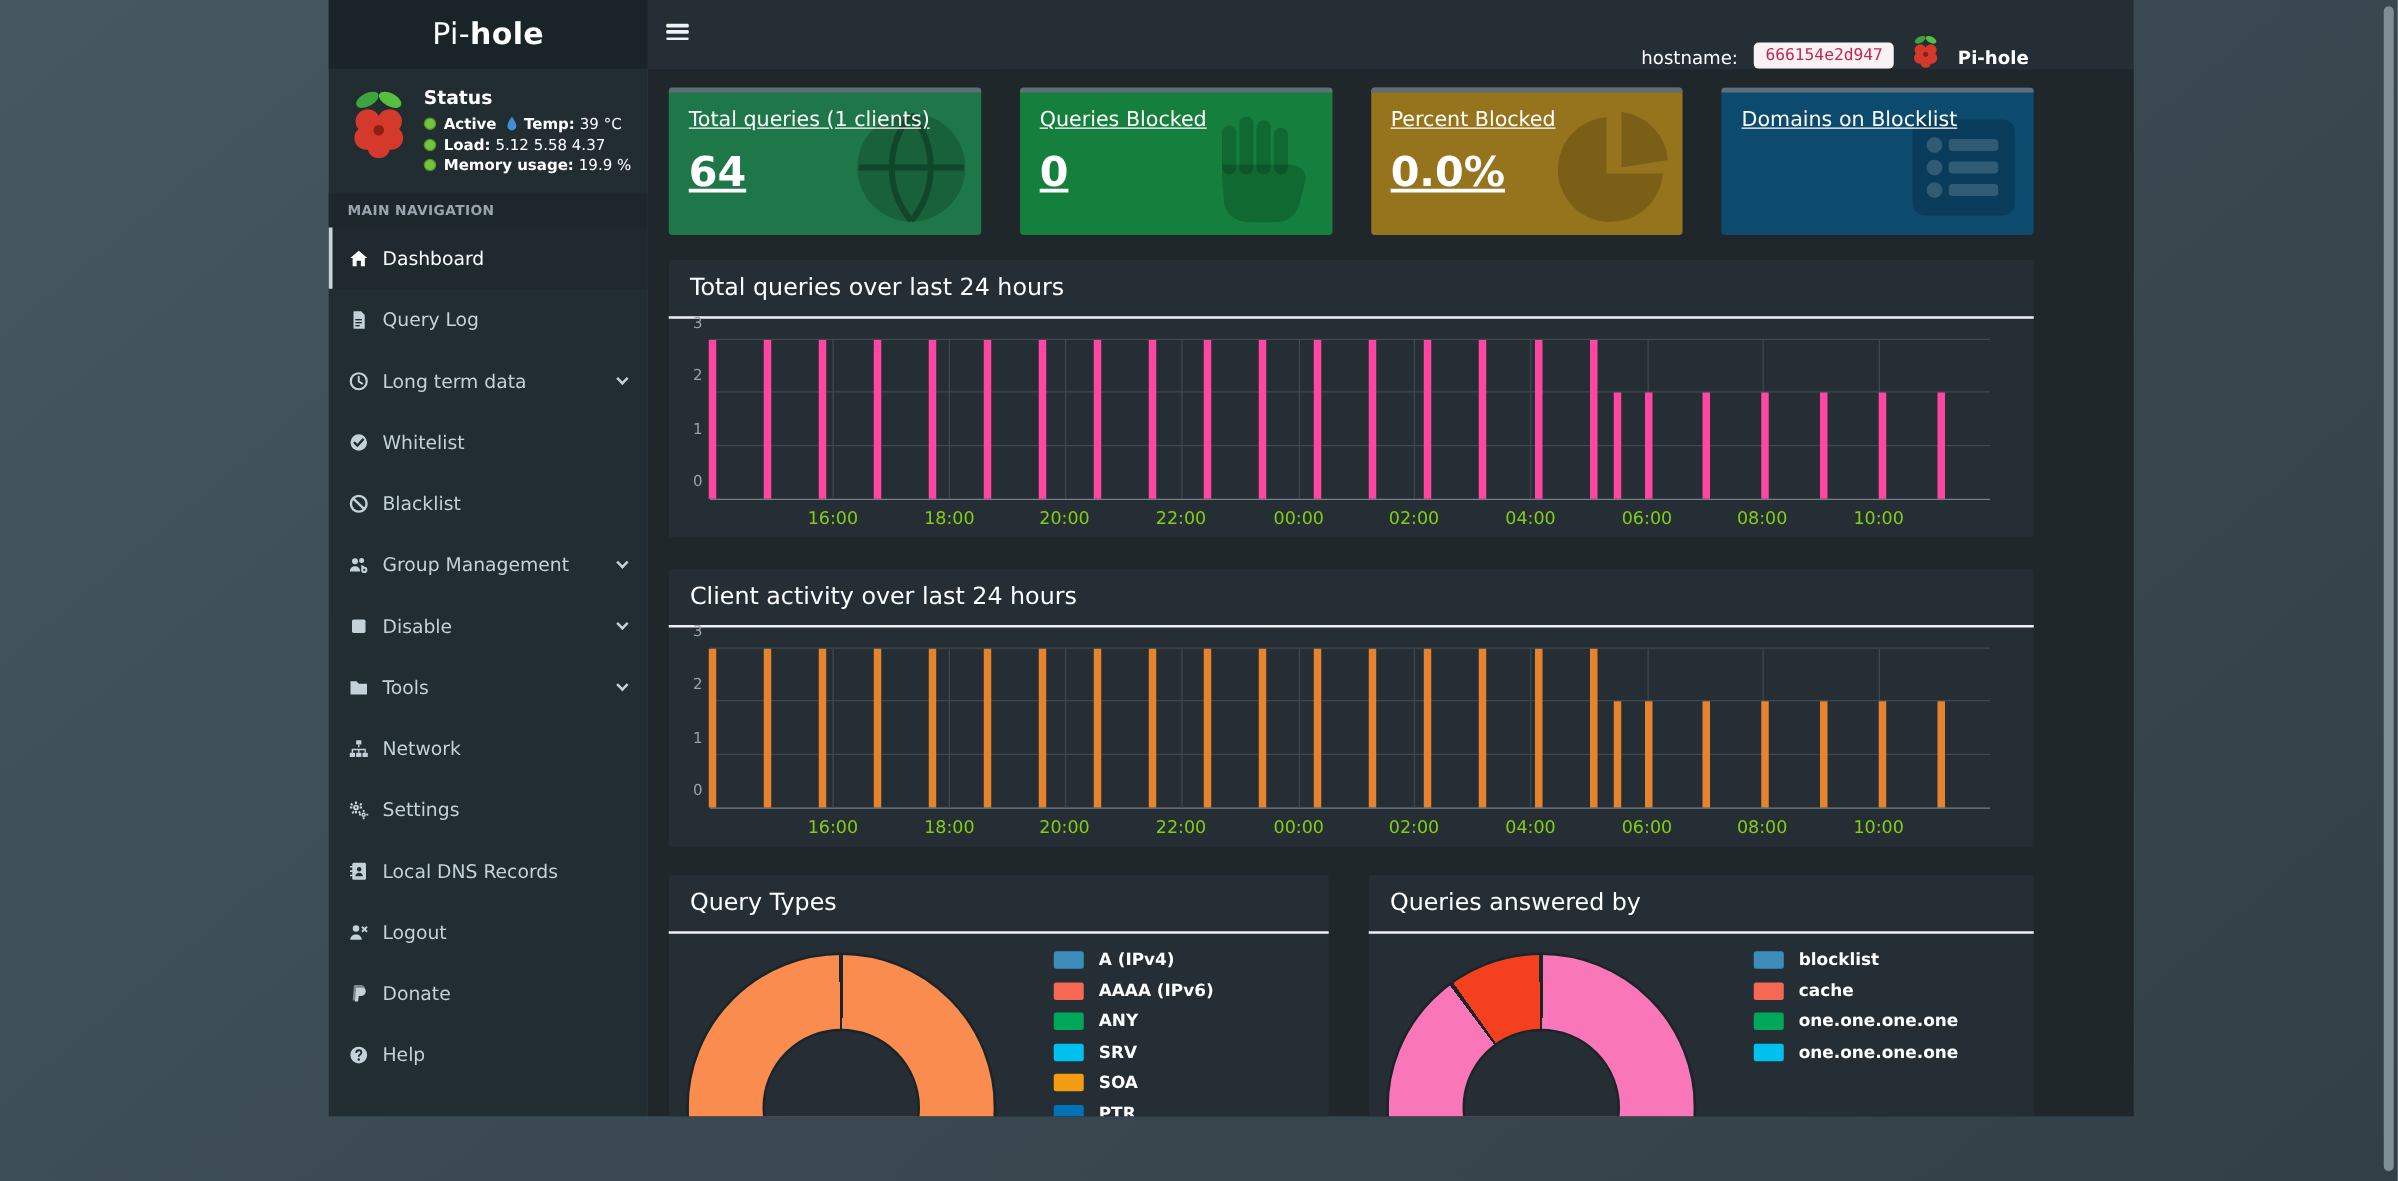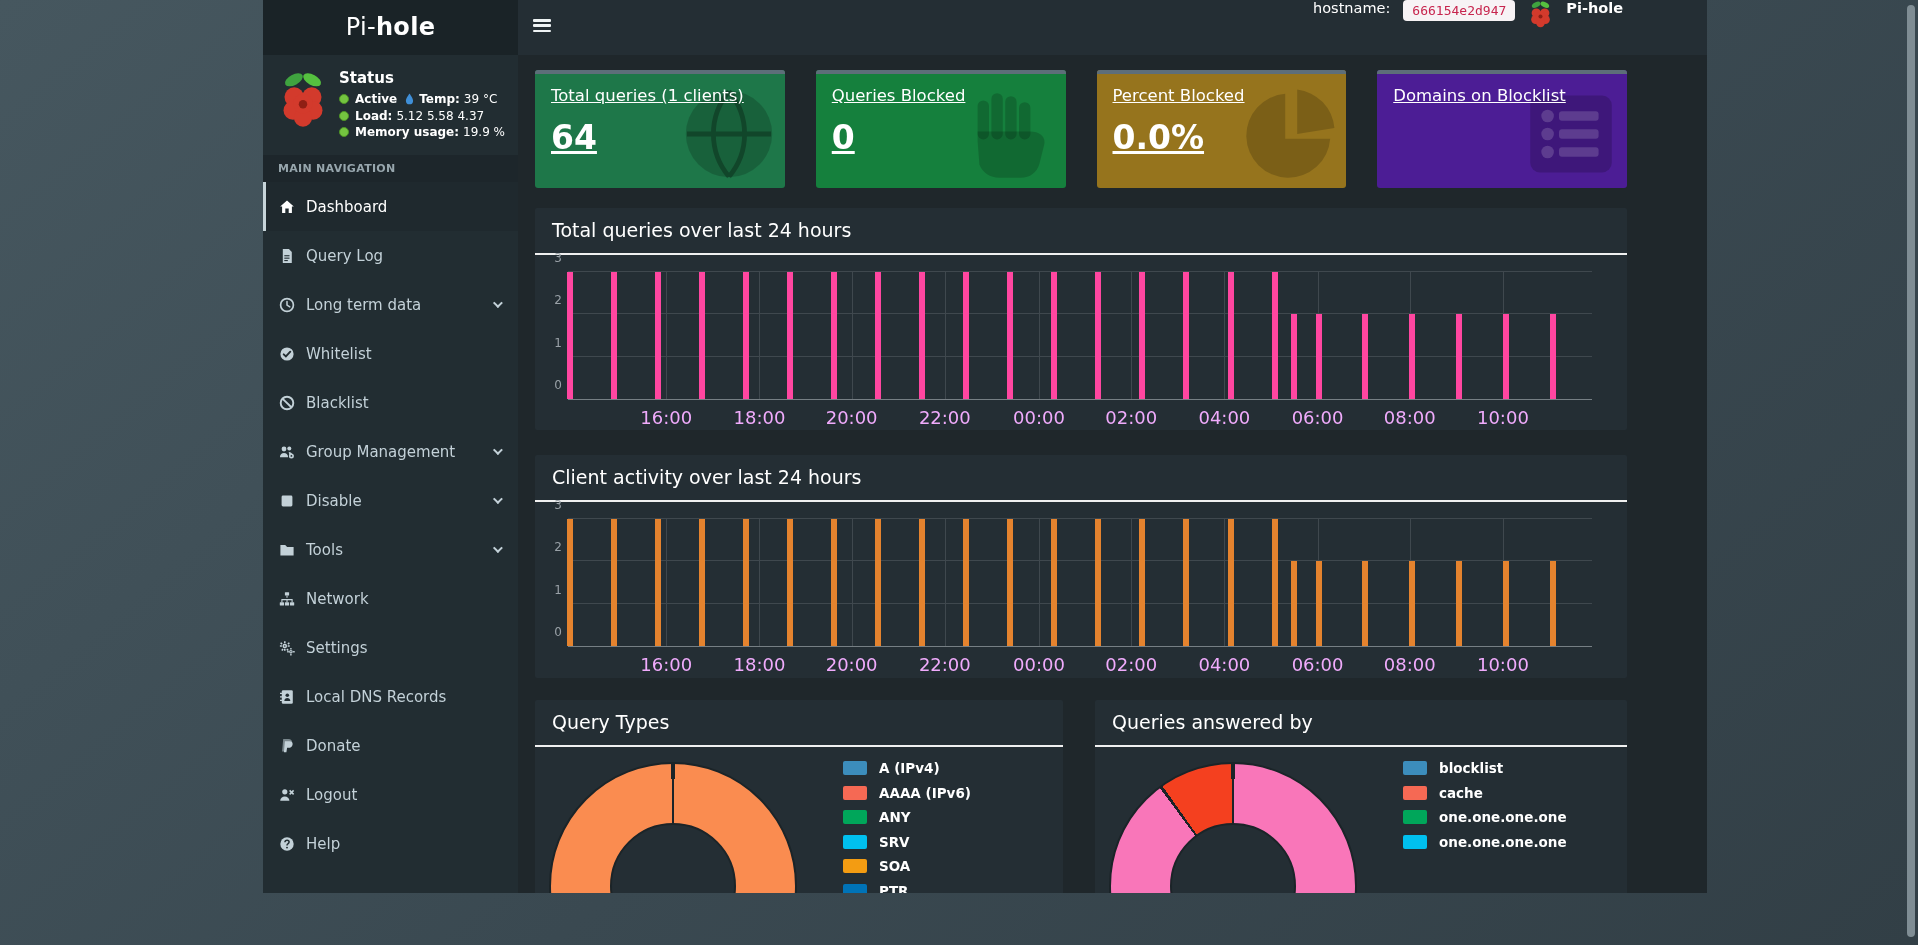--- a/index.html
+++ b/index.html
@@ -11,21 +11,21 @@
   }
   .app { position:absolute; left:263px; top:0; width:1444px; height:893px; }
 
   
   .navbar { position:absolute; top:0; left:0; right:0; height:55px; background:#242e34; }
   .logo { position:absolute; left:0; top:0; width:255px; height:55px; background:#1a2327;
           line-height:55px; text-align:center; font-size:24px; color:#fff; letter-spacing:.3px; }
   .logo b { font-weight:bold; }
   .hamburger { position:absolute; left:270px; top:19px; width:18px; height:16px; cursor:pointer; }
   .hamburger span { display:block; height:2.6px; background:#eef3f4; margin-bottom:2.8px; border-radius:1px; }
-  .nav-right { position:absolute; right:84px; top:0; height:55px; display:flex; align-items:flex-start; gap:13px; }
+  .nav-right { position:absolute; right:84px; top:0; height:55px; display:flex; align-items:flex-end; gap:13px; }
   .hostname-label { font-size:14.5px; color:#fff; }
   .hostname-badge { font-family:"DejaVu Sans Mono","Liberation Mono",monospace; font-size:13px;
                     color:#c7254e; background:#f7f3f5; padding:3px 9px; border-radius:4px; }
   .brand-right { font-size:14.5px; font-weight:600; }
   .navbar svg.raspberry { width:25px; height:28px; }
 
   
   .sidebar { position:absolute; left:0; top:55px; width:255px; bottom:0; background:#222d32; }
   .status-box { height:100px; padding:10px 10px 0 14px; display:flex; gap:10px; }
   .status-box svg.raspberry { width:52px; height:60px; margin-top:4px; flex:none; }
@@ -64,21 +64,21 @@
   .panel-header { height:47px; padding:11px 17px; font-size:19px; color:#fff;
                   border-bottom:2px solid #f0f0f0; }
 
   
   .plot { position:absolute; left:33px; right:35px; top:64px; height:128px;
           border-bottom:1px solid #767f84; }
   .hgrid { position:absolute; left:0; right:0; height:1px; background:#3f484e; }
   .vgrid { position:absolute; top:0; bottom:0; width:1px; background:#3f484e; }
   .ytick { position:absolute; left:-26px; width:20px; text-align:right; font-size:12px;
            color:#99a1a7; transform:translateY(-7px); }
-  .xtick { position:absolute; top:135px; font-size:18px; color:#f0abfc; transform:translateX(-50%); }
+  .xtick { position:absolute; top:135px; font-size:14px; color:#84cc16; transform:translateX(-50%); }
   .bar { position:absolute; bottom:0; width:6px; transform:translateX(-50%); }
 
   
   .donut { position:absolute; left:14px; top:62px; width:248px; height:248px; border-radius:50%;
            border:2px solid #1b2428; }
   .hole { position:absolute; left:50%; top:50%; width:126px; height:126px; margin:-63px 0 0 -63px;
           background:#242e34; border-radius:50%; border:2px solid #1b2428; }
   .legend { position:absolute; left:308px; top:60px; list-style:none; }
   .legend li { display:flex; align-items:center; gap:12px; margin-bottom:8.5px; cursor:pointer; }
   .legend .swatch { width:24px; height:14px; border-radius:2px; flex:none; }
@@ -249,32 +249,32 @@
           <svg class="" viewBox="0 0 16 16" fill="currentColor">
             <rect x="2.8" y="1.2" width="11" height="13.6" rx="1.3"></rect>
             <path d="M1 4.4h2.2M1 7.9h2.2M1 11.4h2.2" stroke="currentColor" stroke-width="1.3"></path>
             <circle cx="8.3" cy="6.3" r="1.8" fill="#222d32"></circle>
             <path d="M5.3 11.9c0-1.7 1.4-2.8 3-2.8s3 1.1 3 2.8Z" fill="#222d32"></path>
           </svg>
           <span>Local DNS Records</span>
         </div>
         <div class="menu-item">
           <svg class="" viewBox="0 0 16 16" fill="currentColor">
-            <path d="M4.2 1h5.2c2.4 0 3.9 1.3 3.5 3.6-.4 2.6-2.1 3.8-4.6 3.8H6.7l-.8 5H3.1Z" opacity=".55"></path>
-            <path d="M5.9 3.2h4.6c2.1 0 3.4 1.2 3.1 3.2-.4 2.3-1.9 3.4-4.1 3.4H8.1l-.7 4.4H4.9Z"></path>
-          </svg>
-          <span>Donate</span>
-        </div>
-        <div class="menu-item">
-          <svg class="" viewBox="0 0 16 16" fill="currentColor">
             <circle cx="5.8" cy="4.8" r="2.6"></circle>
             <path d="M1.2 13.8c0-2.7 2.1-4.3 4.6-4.3s4.6 1.6 4.6 4.3Z"></path>
             <path d="M10.6 3.4l4 4M14.6 3.4l-4 4" stroke="currentColor" stroke-width="1.5"></path>
           </svg>
           <span>Logout</span>
+        </div>
+        <div class="menu-item">
+          <svg class="" viewBox="0 0 16 16" fill="currentColor">
+            <path d="M4.2 1h5.2c2.4 0 3.9 1.3 3.5 3.6-.4 2.6-2.1 3.8-4.6 3.8H6.7l-.8 5H3.1Z" opacity=".55"></path>
+            <path d="M5.9 3.2h4.6c2.1 0 3.4 1.2 3.1 3.2-.4 2.3-1.9 3.4-4.1 3.4H8.1l-.7 4.4H4.9Z"></path>
+          </svg>
+          <span>Donate</span>
         </div>
         <div class="menu-item">
           <svg class="" viewBox="0 0 16 16" fill="currentColor">
             <circle cx="8" cy="8" r="6.7"></circle>
             <path d="M5.9 6.3c.1-1.3 1-2.1 2.2-2.1 1.1 0 2 .7 2 1.8 0 1-.6 1.4-1.3 1.9-.6.4-.8.8-.8 1.5" fill="none" stroke="#222d32" stroke-width="1.5"></path>
             <circle cx="8" cy="11.6" r=".95" fill="#222d32"></circle>
           </svg>
           <span>Help</span>
         </div>
       </nav>
@@ -309,21 +309,21 @@
           <div class="strip"></div>
           <svg class="watermark" viewBox="0 0 16 16">
             <g fill="rgba(0,0,0,.18)">
               <path d="M7.2 1.3a7 7 0 1 0 7.5 7.5H7.2z"></path>
               <path d="M9.2.6A7 7 0 0 1 15.4 7L9.2 8z"></path>
             </g>
           </svg>
           <div class="card-title">Percent Blocked</div>
           <div class="card-value">0.0%</div>
         </div>
-        <div class="card" style="background: #4c1d95;">
+        <div class="card" style="background: #0c4a6e;">
           <div class="strip"></div>
           <svg class="watermark" viewBox="0 0 16 16">
             <rect x="1.2" y="1.6" width="13.6" height="12.8" rx="1.6" fill="rgba(0,0,0,.18)"></rect>
             <g fill="rgba(255,255,255,.16)">
               <circle cx="4.1" cy="5" r="1.05"></circle>
               <circle cx="4.1" cy="8" r="1.05"></circle>
               <circle cx="4.1" cy="11" r="1.05"></circle>
               <rect x="6" y="4.2" width="6.6" height="1.6" rx=".5"></rect>
               <rect x="6" y="7.2" width="6.6" height="1.6" rx=".5"></rect>
               <rect x="6" y="10.2" width="6.6" height="1.6" rx=".5"></rect>

